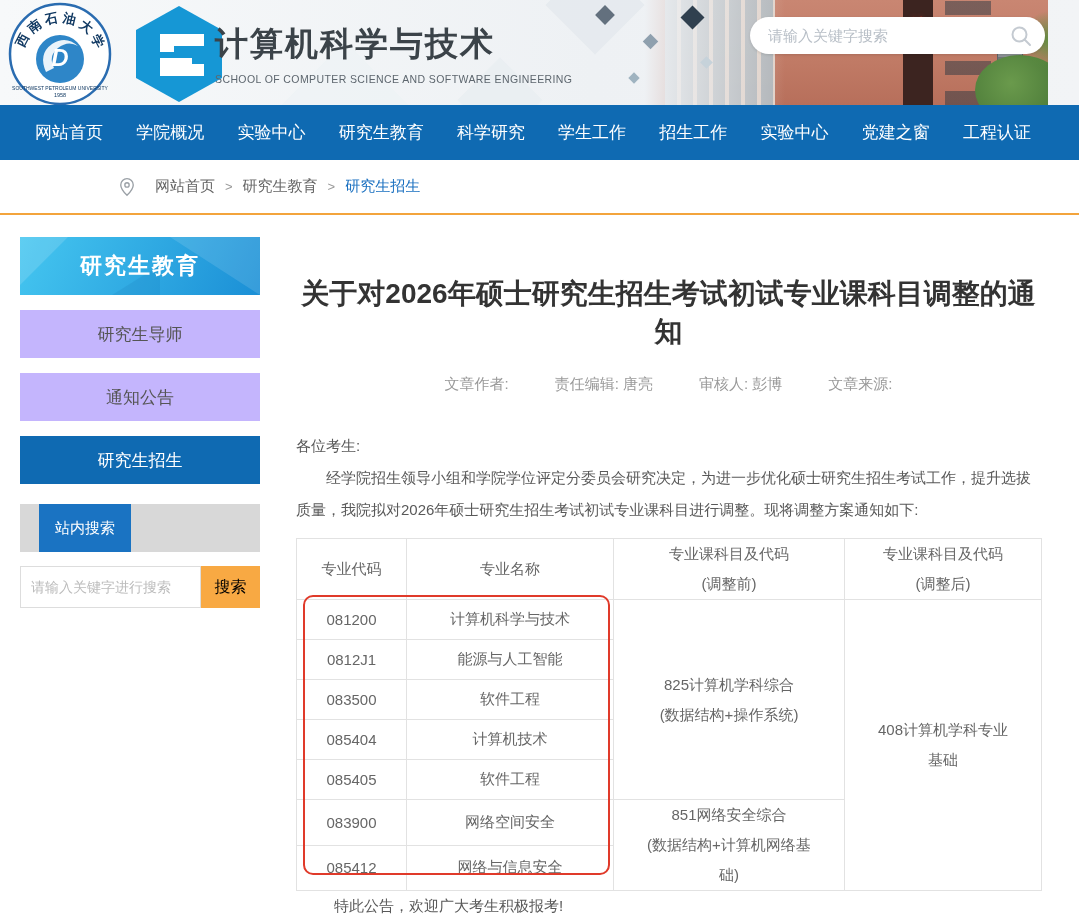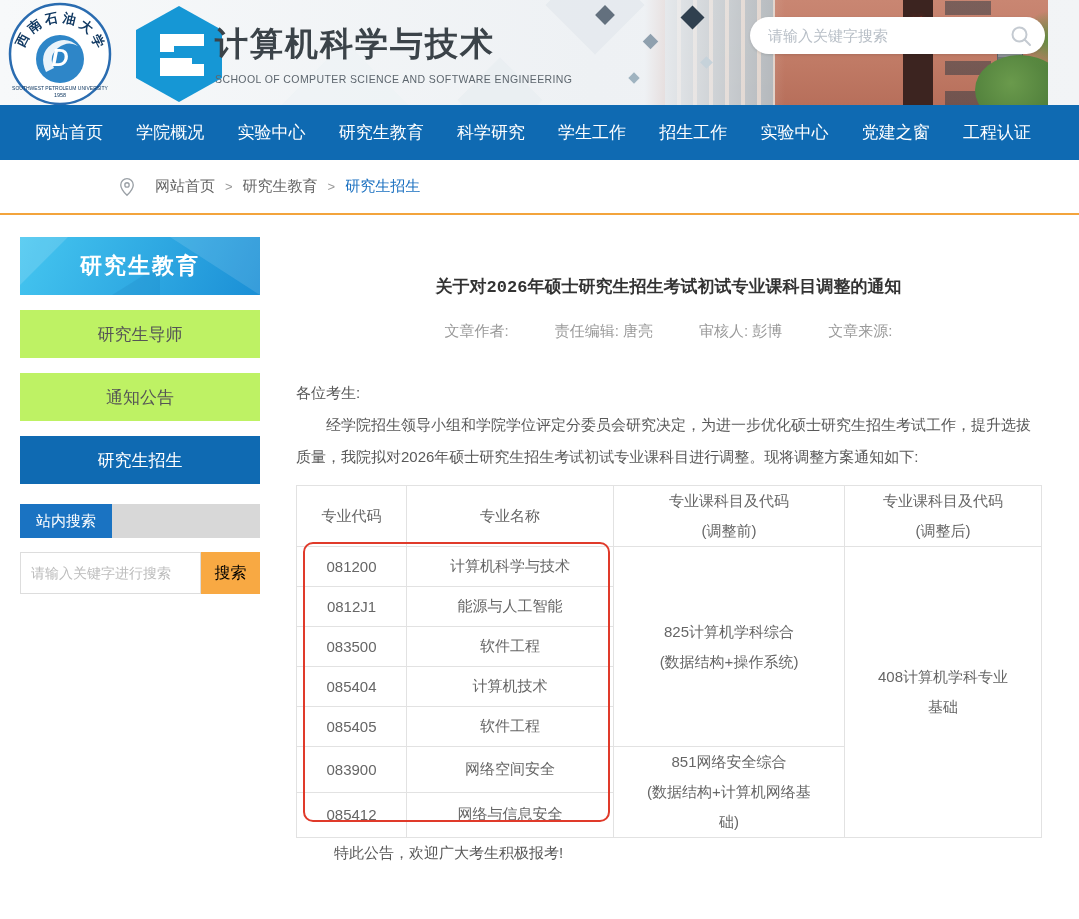--- a/index.html
+++ b/index.html
@@ -56,32 +56,32 @@
   .crumb-active { color:#1a70c0; cursor:pointer; }
 
   
   .sidebar { position:absolute; left:20px; top:237px; width:240px; }
   .side-head { position:relative; height:58px; background:linear-gradient(115deg,#45c6f0,#1b8fd6); display:flex; align-items:center; justify-content:center; overflow:hidden; }
   .side-head span { position:relative; color:#fff; font-size:22px; font-weight:bold; letter-spacing:2px; z-index:2; }
   .tri { position:absolute; width:0; height:0; }
   .t1 { left:-10px; top:-12px; border-left:70px solid rgba(255,255,255,.14); border-bottom:70px solid transparent; }
   .t2 { right:0; top:0; border-right:90px solid rgba(255,255,255,.12); border-bottom:58px solid transparent; }
   .t3 { left:60px; bottom:-20px; border-bottom:50px solid rgba(0,80,150,.10); border-left:80px solid transparent; }
-  .side-item { height:48px; margin-top:15px; background:#bef264; display:flex; align-items:center; justify-content:center; font-size:17px; color:#555; cursor:pointer; }
+  .side-item { height:48px; margin-top:15px; background:#c4b5fd; display:flex; align-items:center; justify-content:center; font-size:17px; color:#555; cursor:pointer; }
   .side-item.active { background:#0f6ab2; color:#fff; }
-  .site-search-bar { height:34px; margin-top:20px; background:#d8d8d8; display:flex; }
+  .site-search-bar { height:48px; margin-top:20px; background:#d8d8d8; display:flex;padding-left:19px; }
   .site-search-tab { width:92px; background:#1a73c2; color:#fff; font-size:15px; display:flex; align-items:center; justify-content:center; }
   .side-search-row { margin-top:14px; display:flex; height:42px; }
   .side-search-row input { flex:1; min-width:0; border:1px solid #ddd; outline:none; padding:16px 10px; font-size:14px; color:#555; font-family:inherit; }
   .side-search-row input::placeholder { color:#bcbcbc; }
   .side-search-btn { width:59px; background:#f8a943; color:#000000; border:none; font-size:16px; cursor:pointer; font-family:inherit; }
 
   
   .content { position:absolute; left:296px; top:275px; width:745px; }
-  .art-title { text-align:center; font-size:17px; font-weight:bold; color:#333;font-family:Liberation Mono, monospace; }
+  .art-title { text-align:center; font-size:28px; font-weight:bold; color:#333; }
   .art-meta { margin-top:24px; display:flex; justify-content:center; gap:46px; font-size:15px; color:#999; }
   .greeting { margin-top:36px; font-size:15px; color:#595959; line-height:32px; }
   .para { font-size:15px; color:#595959; line-height:32px; text-indent:2em; }
 
   .table-wrap { position:relative; margin-top:12px; }
   table { border-collapse:collapse; width:745px; table-layout:fixed; }
   col.c1{width:110px;} col.c2{width:207px;} col.c3{width:231px;} col.c4{width:197px;}
   th,td { border:1px solid #e2e2e2; font-weight:normal; font-size:15px; color:#666; text-align:center; vertical-align:middle; background:#fff; }
   th { height:58px; line-height:28px; }
   td { height:40px; }

